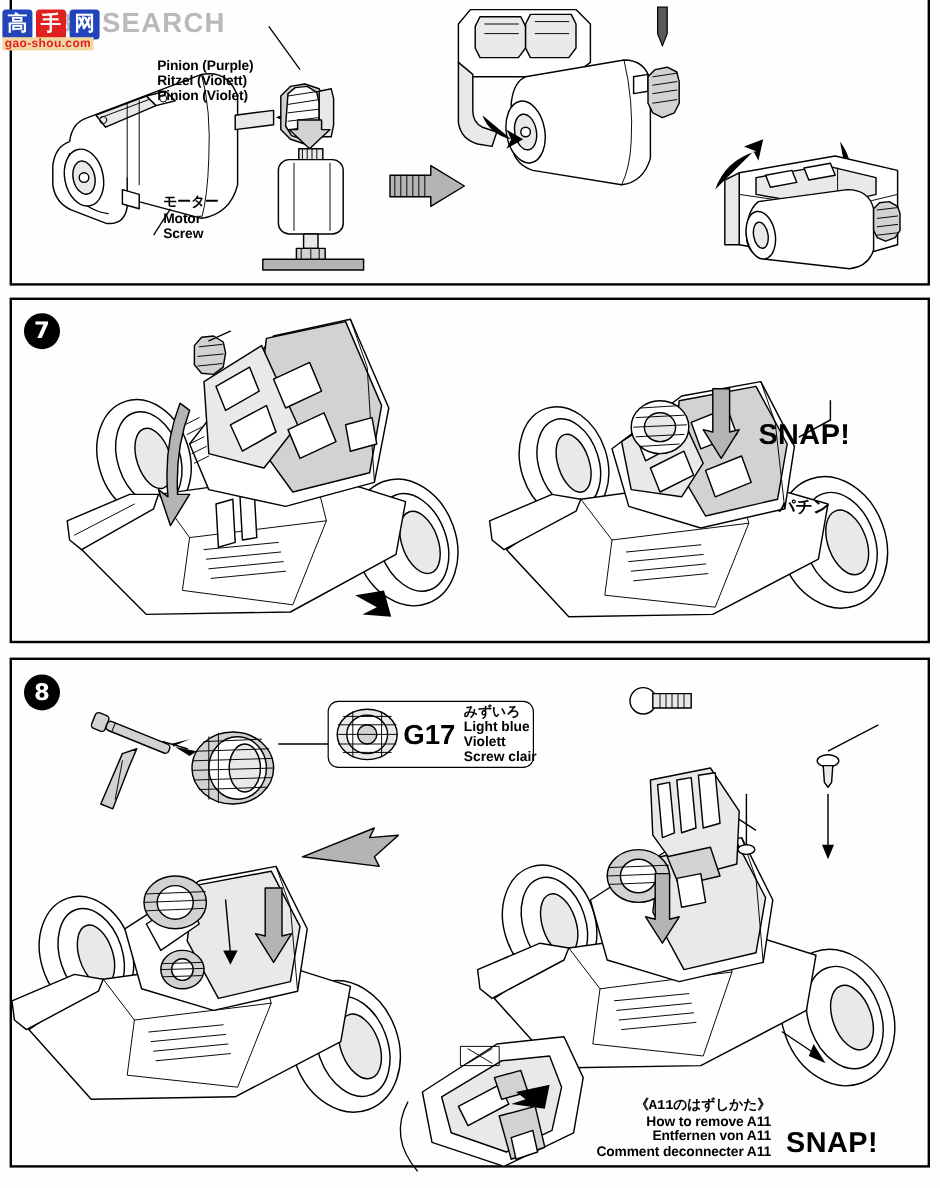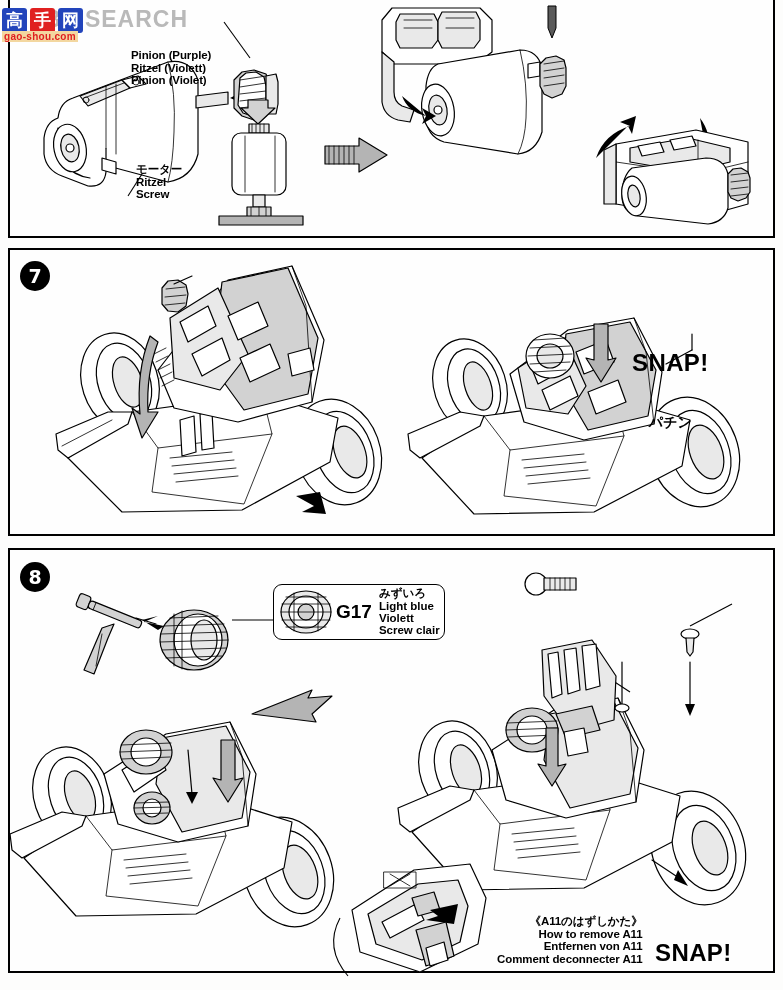--- a/index.html
+++ b/index.html
@@ -48,21 +48,21 @@
 
   
   .label-block {
     position: absolute;
     font-size: 11.5px;
     font-weight: bold;
     line-height: 12.6px;
     white-space: pre;
     letter-spacing: -0.1px;
   }
-  .label-block .jp { font-family: Liberation Sans, sans-serif; }
+  .label-block .jp { font-family: Liberation Mono, monospace; }
   .snap {
     position: absolute;
     white-space: pre;
   }
   .snap .big {
     display: block;
     font-size: 24px;
     font-weight: bold;
     letter-spacing: 0.4px;
   }
@@ -85,21 +85,21 @@
     position: absolute;
     border: 1.6px solid #000;
     border-radius: 9px;
     background: #fff;
     box-sizing: border-box;
     display: flex;
     align-items: center;
     padding: 4px 6px;
   }
   .parts-box .code {
-    font-size: 19px;
+    font-size: 23px;
     font-weight: bold;
     margin: 0 7px 0 4px;
   }
   .parts-box .names {
     font-size: 11.5px;
     font-weight: bold;
     line-height: 12.4px;
     white-space: pre;
   }
   .parts-box .names .jp { font-family: "DejaVu Sans", sans-serif; }
@@ -213,21 +213,21 @@
 
       <path class="lead" d="M124 138 L110 160"></path>
     </svg>
   </div>
 
   <div class="label-block" style="left:131px; top:1px;margin-top:48px;"><span>Pinion (Purple)</span>
 <span>Ritzel (Violett)</span>
 <span>Pinion (Violet)</span></div>
 
   <div class="label-block" style="left:136px; top:163px;"><span class="jp">モーター</span>
-<span>Ritzel</span>
+<span>Motor</span>
 <span>Screw</span></div>
 
   <div class="art" style="left:205px; top:100px;">
     <svg width="150" height="125" viewBox="0 0 150 125">
 
       <path class="fg2" d="M43 0 L63 0 L63 8 L70 8 L53 24 L36 8 L43 8 Z"></path>
 
       <rect class="fg1" x="44" y="24" width="20" height="9"></rect>
       <g class="ln-t">
         <path d="M47 24 L47 33"></path>

